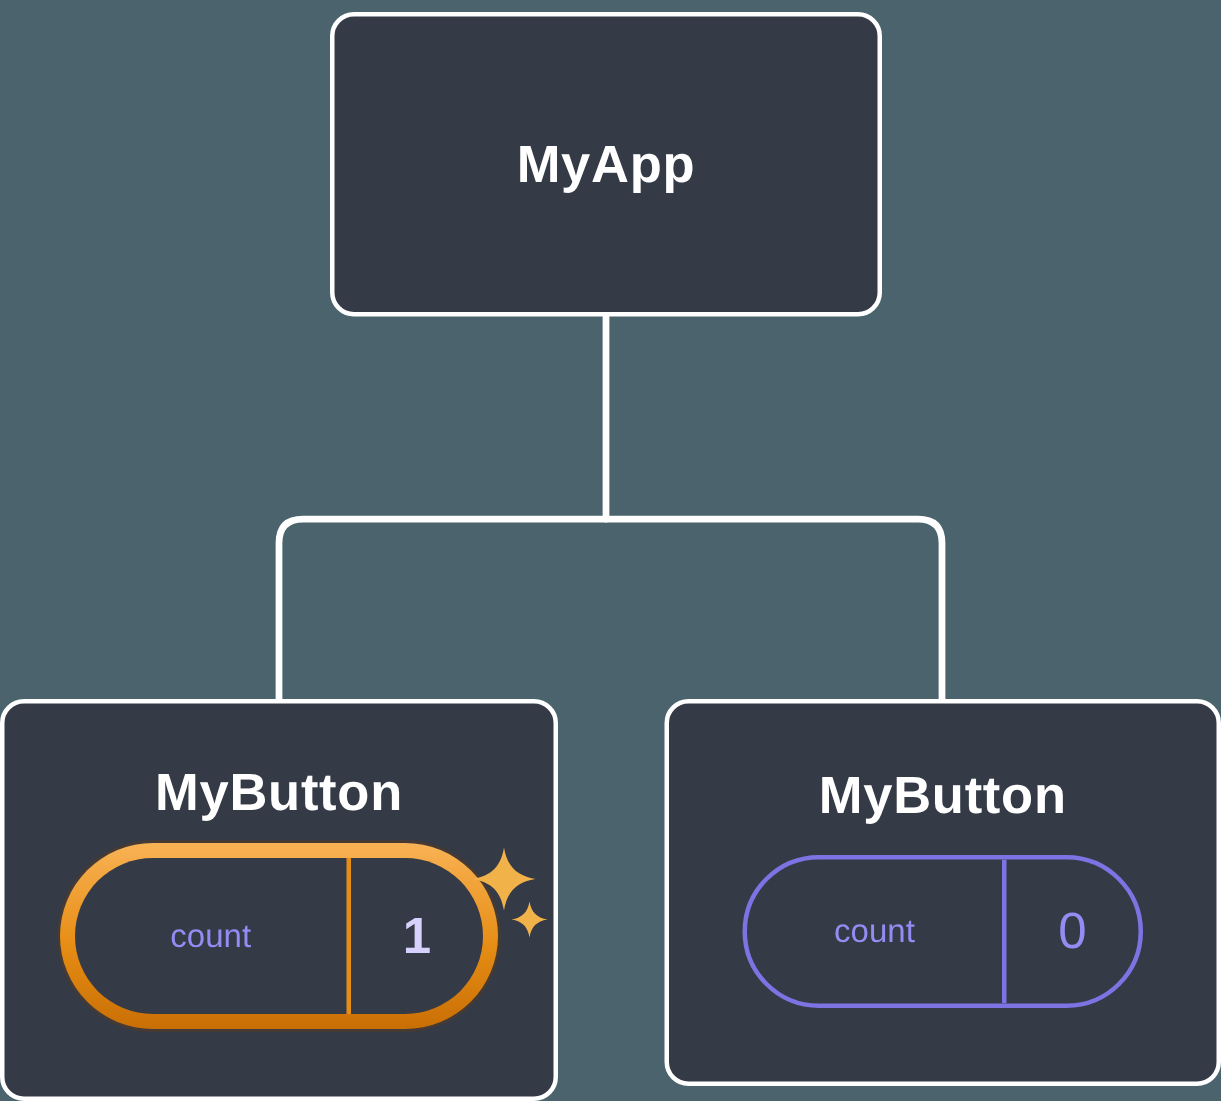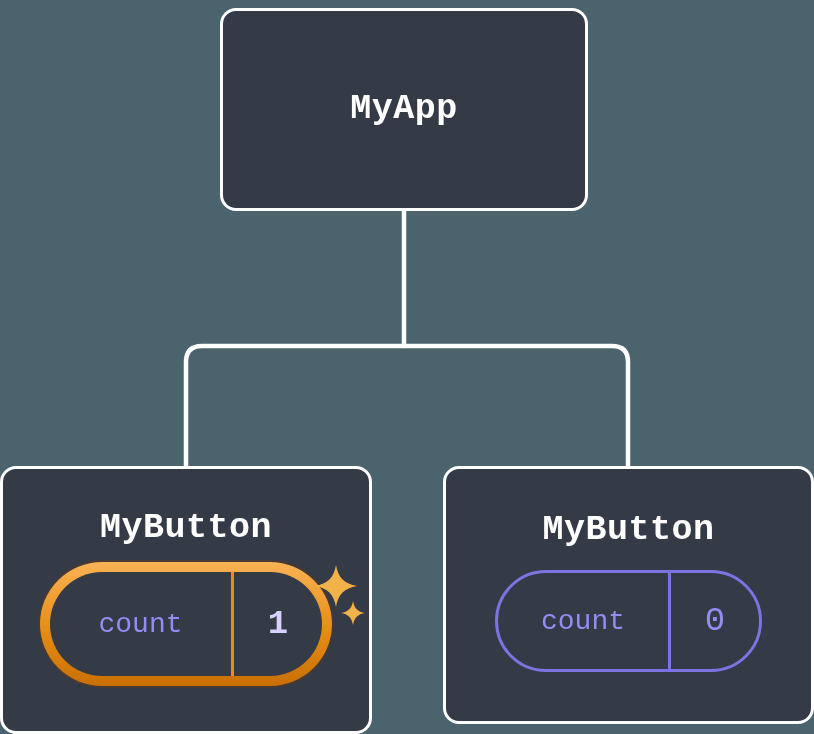--- a/index.html
+++ b/index.html
@@ -2,21 +2,21 @@
 <html><head>
 <meta charset="utf-8">
 <style>
   html, body { margin: 0; padding: 0; }
   .canvas {
     position: relative;
     width: 814px;
     height: 734px;
     background: #4a636d;
     overflow: hidden;
-    font-family: Liberation Mono, monospace;
+    font-family: Liberation Sans, sans-serif;
   }
   .connector-svg {
     position: absolute;
     inset: 0;
     pointer-events: none;
   }
   .node {
     position: absolute;
     background: #343a46;
     border: 3px solid #ffffff;
@@ -65,21 +65,21 @@
     display: flex;
     align-items: stretch;
     overflow: hidden;
   }
   .pill-key {
     flex: 1;
     display: flex;
     align-items: center;
     justify-content: center;
     color: #958cf3;
-    font-size: 28px;
+    font-size: 22px;
   }
   .pill-divider-orange {
     width: 3px;
     background: #e68d15;
   }
   .pill-value-highlight {
     width: 88px;
     display: flex;
     align-items: center;
     justify-content: center;

